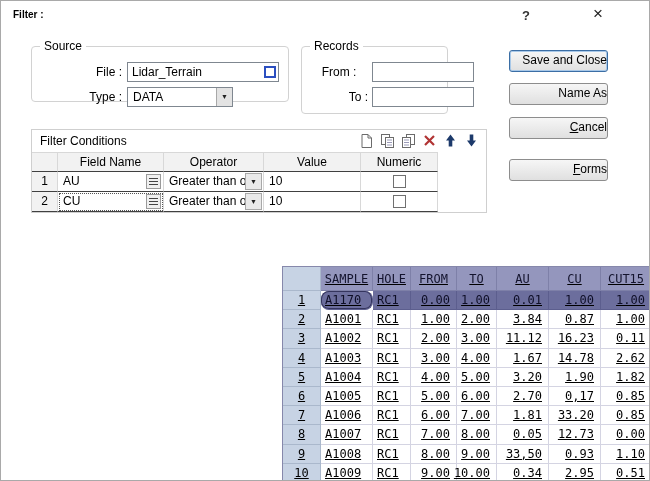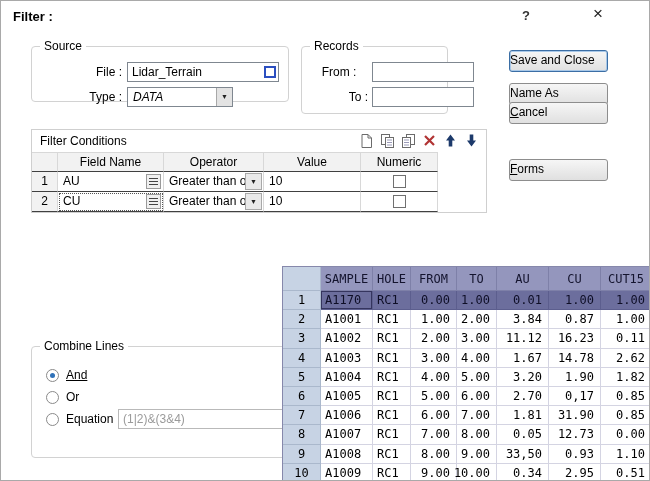--- a/index.html
+++ b/index.html
@@ -3,44 +3,44 @@
 <meta charset="utf-8">
 <style>
   * { box-sizing: border-box; }
   body { margin:0; width:650px; height:481px; background:#fff;
          font-family:"Liberation Sans", sans-serif; font-size:12px; color:#000; }
   .dialog { position:relative; width:650px; height:481px; background:#fff;
             border:1px solid #a9a9a9; overflow:hidden; }
 
   
   .titlebar { position:absolute; left:0; top:0; width:100%; height:30px; }
-  .title { position:absolute; left:12px; top:8px; font-size:13px; font-weight:700; }
+  .title { position:absolute; left:12px; top:8px; font-size:10px; font-weight:700; }
   .help-btn { position:absolute; left:521px; top:7px; font-size:13px; font-weight:700; color:#333; cursor:default; }
   .close-btn { position:absolute; left:592px; top:3px; font-size:17px; color:#222; cursor:default; }
 
   
   .groupbox { position:absolute; border:1px solid #d2d2d2; border-radius:4px; background:transparent; }
   .gb-caption { position:absolute; top:-8px; left:8px; background:#fff; padding:0 4px; white-space:nowrap; }
   .label { position:absolute; white-space:nowrap; }
 
   .textbox { position:absolute; border:1px solid #7f8790; height:20px; background:#fff;
              font:12px "Liberation Sans",sans-serif; padding:0 4px; outline:none; }
   .eq-input:disabled { color:#9a9a9a; background:#fff; border-color:#b9b9b9; }
 
   .file-picker { position:absolute; width:12px; height:12px; border:2px solid #2b4fc0; background:#fff; }
 
   .combo { position:absolute; border:1px solid #7f8790; height:20px; background:#fff; }
-  .combo .val { position:absolute; left:5px; top:2px;font-style:italic; }
+  .combo .val { position:absolute; left:5px; top:2px; }
   .combo .arrow { position:absolute; right:0; top:0; width:16px; height:100%; background:#e3e3e3;
                   border-left:1px solid #a8a8a8; text-align:center; font-size:7px; line-height:17px; color:#222; }
 
   
   .btn { position:absolute; left:508px; width:99px; height:22px; cursor:default;
          background:linear-gradient(#f6f6f6,#e0e0e0); border:1px solid #8d8d8d; border-radius:3px;
-         text-align:left; line-height:19px; }
+         text-align:right; line-height:19px; }
   .btn.default { border-color:#3b6ea5; box-shadow:inset 0 0 0 1px #a8c8e8; }
   .u { text-decoration:underline; }
 
   
   .panel { position:absolute; left:30px; top:128px; width:456px; height:84px;
            border:1px solid #cfcfcf; background:#fff; }
   .pc-label { position:absolute; left:8px; top:4px; }
   .fc-toolbar { position:absolute; right:6px; top:2px; display:flex; gap:4px; }
   .tool { width:17px; height:17px; display:flex; align-items:center; justify-content:center; cursor:default; }
 
@@ -63,34 +63,34 @@
 
   
   .radio-row { position:absolute; left:14px; display:flex; align-items:center; gap:7px; height:16px; }
   .radio { width:13px; height:13px; border:1px solid #8a8a8a; border-radius:50%; background:#fff; position:relative; flex:none; }
   .radio.sel::after { content:""; position:absolute; left:3px; top:3px; width:5px; height:5px;
                       border-radius:50%; background:#2f71b8; }
 
   
   .data-grid { position:absolute; left:281px; top:265px; width:369px; height:216px; z-index:30;
                background:#fff; overflow:hidden; border-left:1px solid #8688ab; border-top:1px solid #8688ab;
-               font-family:"DejaVu Sans Mono", monospace; font-size:12px; }
+               font-family:"DejaVu Sans Mono", monospace; font-size:12px;text-decoration:underline; }
   .g-row { display:flex; height:19.2px; }
   .g-row.header { height:24px; }
   .c0{width:38px;flex:none} .c1{width:52px;flex:none} .c2{width:38px;flex:none} .c3{width:46px;flex:none}
   .c4{width:40px;flex:none} .c5{width:52px;flex:none} .c6{width:52px;flex:none} .c7{width:51px;flex:none}
   .g-corner, .g-num { background:#c7d3e4; border-right:1px solid #aab8cc; border-bottom:1px solid #aab8cc;
                       display:flex; align-items:center; justify-content:center; }
   .g-head { background:#9496bd; border-right:1px solid #7e80a8; border-bottom:1px solid #7e80a8;
             color:#14142e; display:flex; align-items:center; justify-content:center; }
   .g-cell { border-right:1px solid #d4d4e2; border-bottom:1px solid #d4d4e2; display:flex; align-items:center; }
   .g-cell.left { padding-left:4px; }
   .g-cell.right { justify-content:flex-end; padding-right:6px; }
   .g-row.sel .g-cell { background:#6c6e9d; border-color:#5c5e8e; color:#0e0e26; }
-  .g-cell.focus { background:#8e90af; box-shadow:inset 0 0 0 1px #35355e; }
+  .g-cell.focus { background:#8e90af; box-shadow:inset 0 0 0 1px #35355e;border-radius:8px; }
 </style>
 </head>
 <body>
 
 <div class="dialog">
 
   <div class="titlebar">
     <span class="title">Filter :</span>
     <span class="help-btn">?</span>
     <span class="close-btn">×</span>
@@ -115,21 +115,21 @@
     <span class="label" style="left:8px;top:43px;width:58px;text-align:right">To :</span>
     <input class="textbox" style="left: 70px; top: 40px; width: 102px;" value="">
   </div>
 
   <div class="btn default" style="top:49px">
     <span>Save and Close</span>
   </div>
   <div class="btn" style="top:82px">
     <span>Name As</span>
   </div>
-  <div class="btn" style="top:101px">
+  <div class="btn" style="top:116px">
     <span class="u">C</span><span>ancel</span>
   </div>
   <div class="btn" style="top:158px">
     <span class="u">F</span><span>orms</span>
   </div>
 
   <div class="panel">
     <span class="pc-label">Filter Conditions</span>
     <div class="fc-toolbar">
       <span class="tool">
@@ -217,36 +217,20 @@
         <div class="fc-cell fc3">
           <span class="cell-text">10</span>
         </div>
         <div class="fc-cell fc4">
           <span class="checkbox"></span>
         </div>
       </div>
     </div>
   </div>
 
-  <div class="groupbox" style="left:30px;top:345px;width:420px;height:112px">
-    <span class="gb-caption">Combine Lines</span>
-    <div class="radio-row" style="top:20px">
-      <span class="radio sel"></span>
-      <span class="u">And</span>
-    </div>
-    <div class="radio-row" style="top:42px">
-      <span class="radio"></span>
-      <span>Or</span>
-    </div>
-    <div class="radio-row" style="top:64px">
-      <span class="radio"></span>
-      <span>Equation</span>
-    </div>
-    <input class="textbox eq-input" style="left: 86px; top: 62px; width: 192px;" disabled="" value="(1|2)&amp;(3&amp;4)">
-  </div>
 
   <div class="data-grid">
       <div class="g-row header">
         <div class="g-corner c0"></div>
         <div class="g-head c1">SAMPLE</div>
         <div class="g-head c2">HOLE</div>
         <div class="g-head c3">FROM</div>
         <div class="g-head c4">TO</div>
         <div class="g-head c5">AU</div>
         <div class="g-head c6">CU</div>
@@ -312,21 +296,21 @@
         <div class="g-cell c6 right">0,17</div>
         <div class="g-cell c7 right">0.85</div>
       </div>
       <div class="g-row">
         <div class="g-num c0">7</div>
         <div class="g-cell c1 left">A1006</div>
         <div class="g-cell c2 left">RC1</div>
         <div class="g-cell c3 right">6.00</div>
         <div class="g-cell c4 right">7.00</div>
         <div class="g-cell c5 right">1.81</div>
-        <div class="g-cell c6 right">31.90</div>
+        <div class="g-cell c6 right">33.20</div>
         <div class="g-cell c7 right">0.85</div>
       </div>
       <div class="g-row">
         <div class="g-num c0">8</div>
         <div class="g-cell c1 left">A1007</div>
         <div class="g-cell c2 left">RC1</div>
         <div class="g-cell c3 right">7.00</div>
         <div class="g-cell c4 right">8.00</div>
         <div class="g-cell c5 right">0.05</div>
         <div class="g-cell c6 right">12.73</div>

